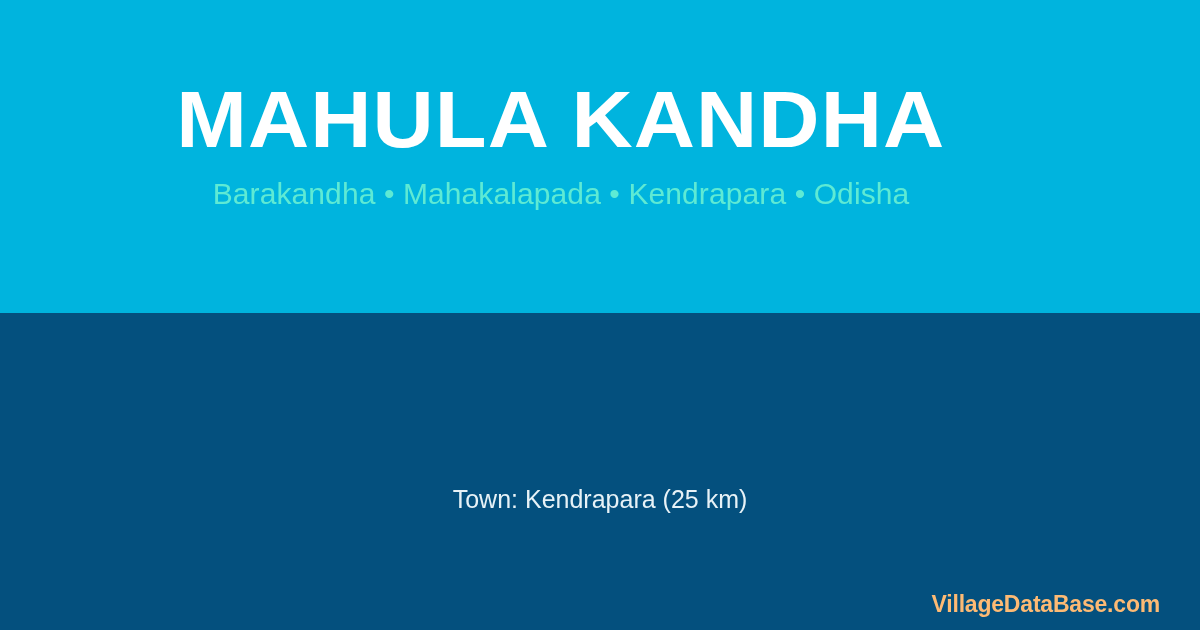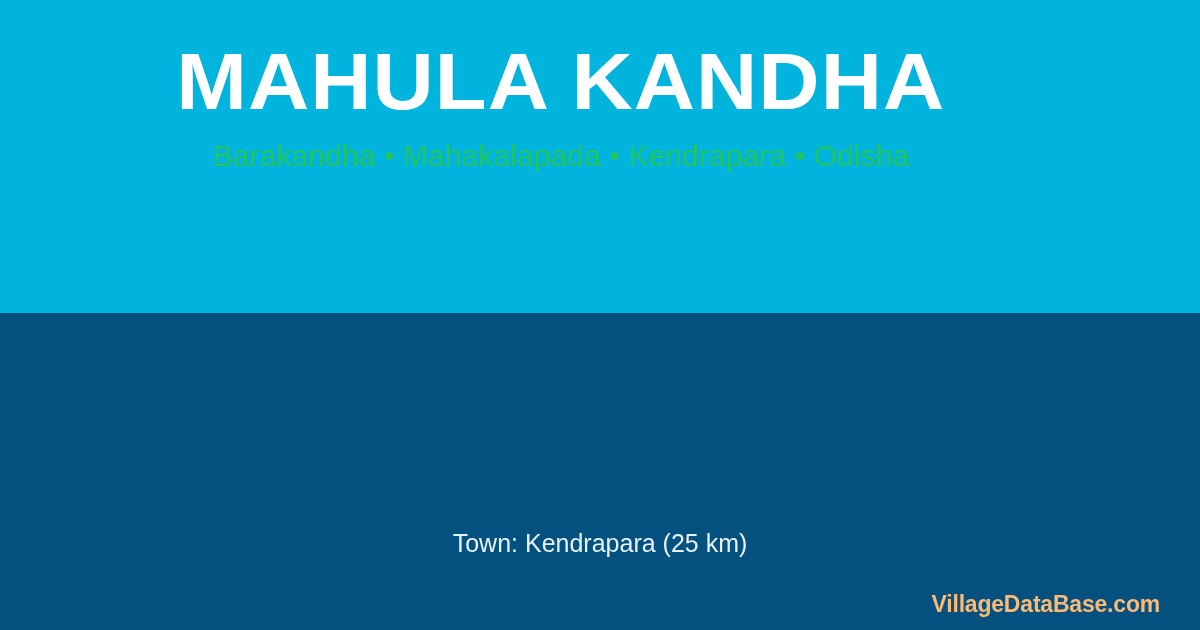--- a/index.html
+++ b/index.html
@@ -36,21 +36,21 @@
   .band-top-inner {
     position: absolute;
     left: 0;
     top: 0;
     width: 1122px;
     height: 313px;
     display: flex;
     flex-direction: column;
     align-items: center;
     justify-content: flex-start;
-    padding-top: 40px;
+    padding-top: 78px;
   }
 
   .village-title {
     font-family: "Liberation Sans", sans-serif;
     font-weight: bold;
     font-size: 80px;
     line-height: 84px;
     letter-spacing: 1px;
     color: #ffffff;
     text-align: center;
@@ -58,21 +58,21 @@
     transform: scaleX(1.06);
     transform-origin: center center;
   }
 
   .village-subtitle {
     margin-top: 14px;
     font-family: "Liberation Sans", sans-serif;
     font-weight: normal;
     font-size: 30px;
     line-height: 36px;
-    color: #22c55e;
+    color: #5eead4;
     white-space: nowrap;
     letter-spacing: 0.1px;
   }
 
   
   .band-bottom {
     position: absolute;
     left: 0;
     top: 313px;
     width: 1200px;
@@ -85,21 +85,20 @@
     left: 0;
     top: 484px;
     width: 1200px;
     text-align: center;
     font-family: "Liberation Sans", sans-serif;
     font-weight: normal;
     font-size: 25px;
     line-height: 30px;
     color: #e7f2f7;
     white-space: nowrap;
-    margin-top: 44px;
   }
 
   
   .watermark {
     position: absolute;
     right: 40px;
     bottom: 12px;
     font-family: "Liberation Sans", sans-serif;
     font-weight: bold;
     font-size: 23px;

